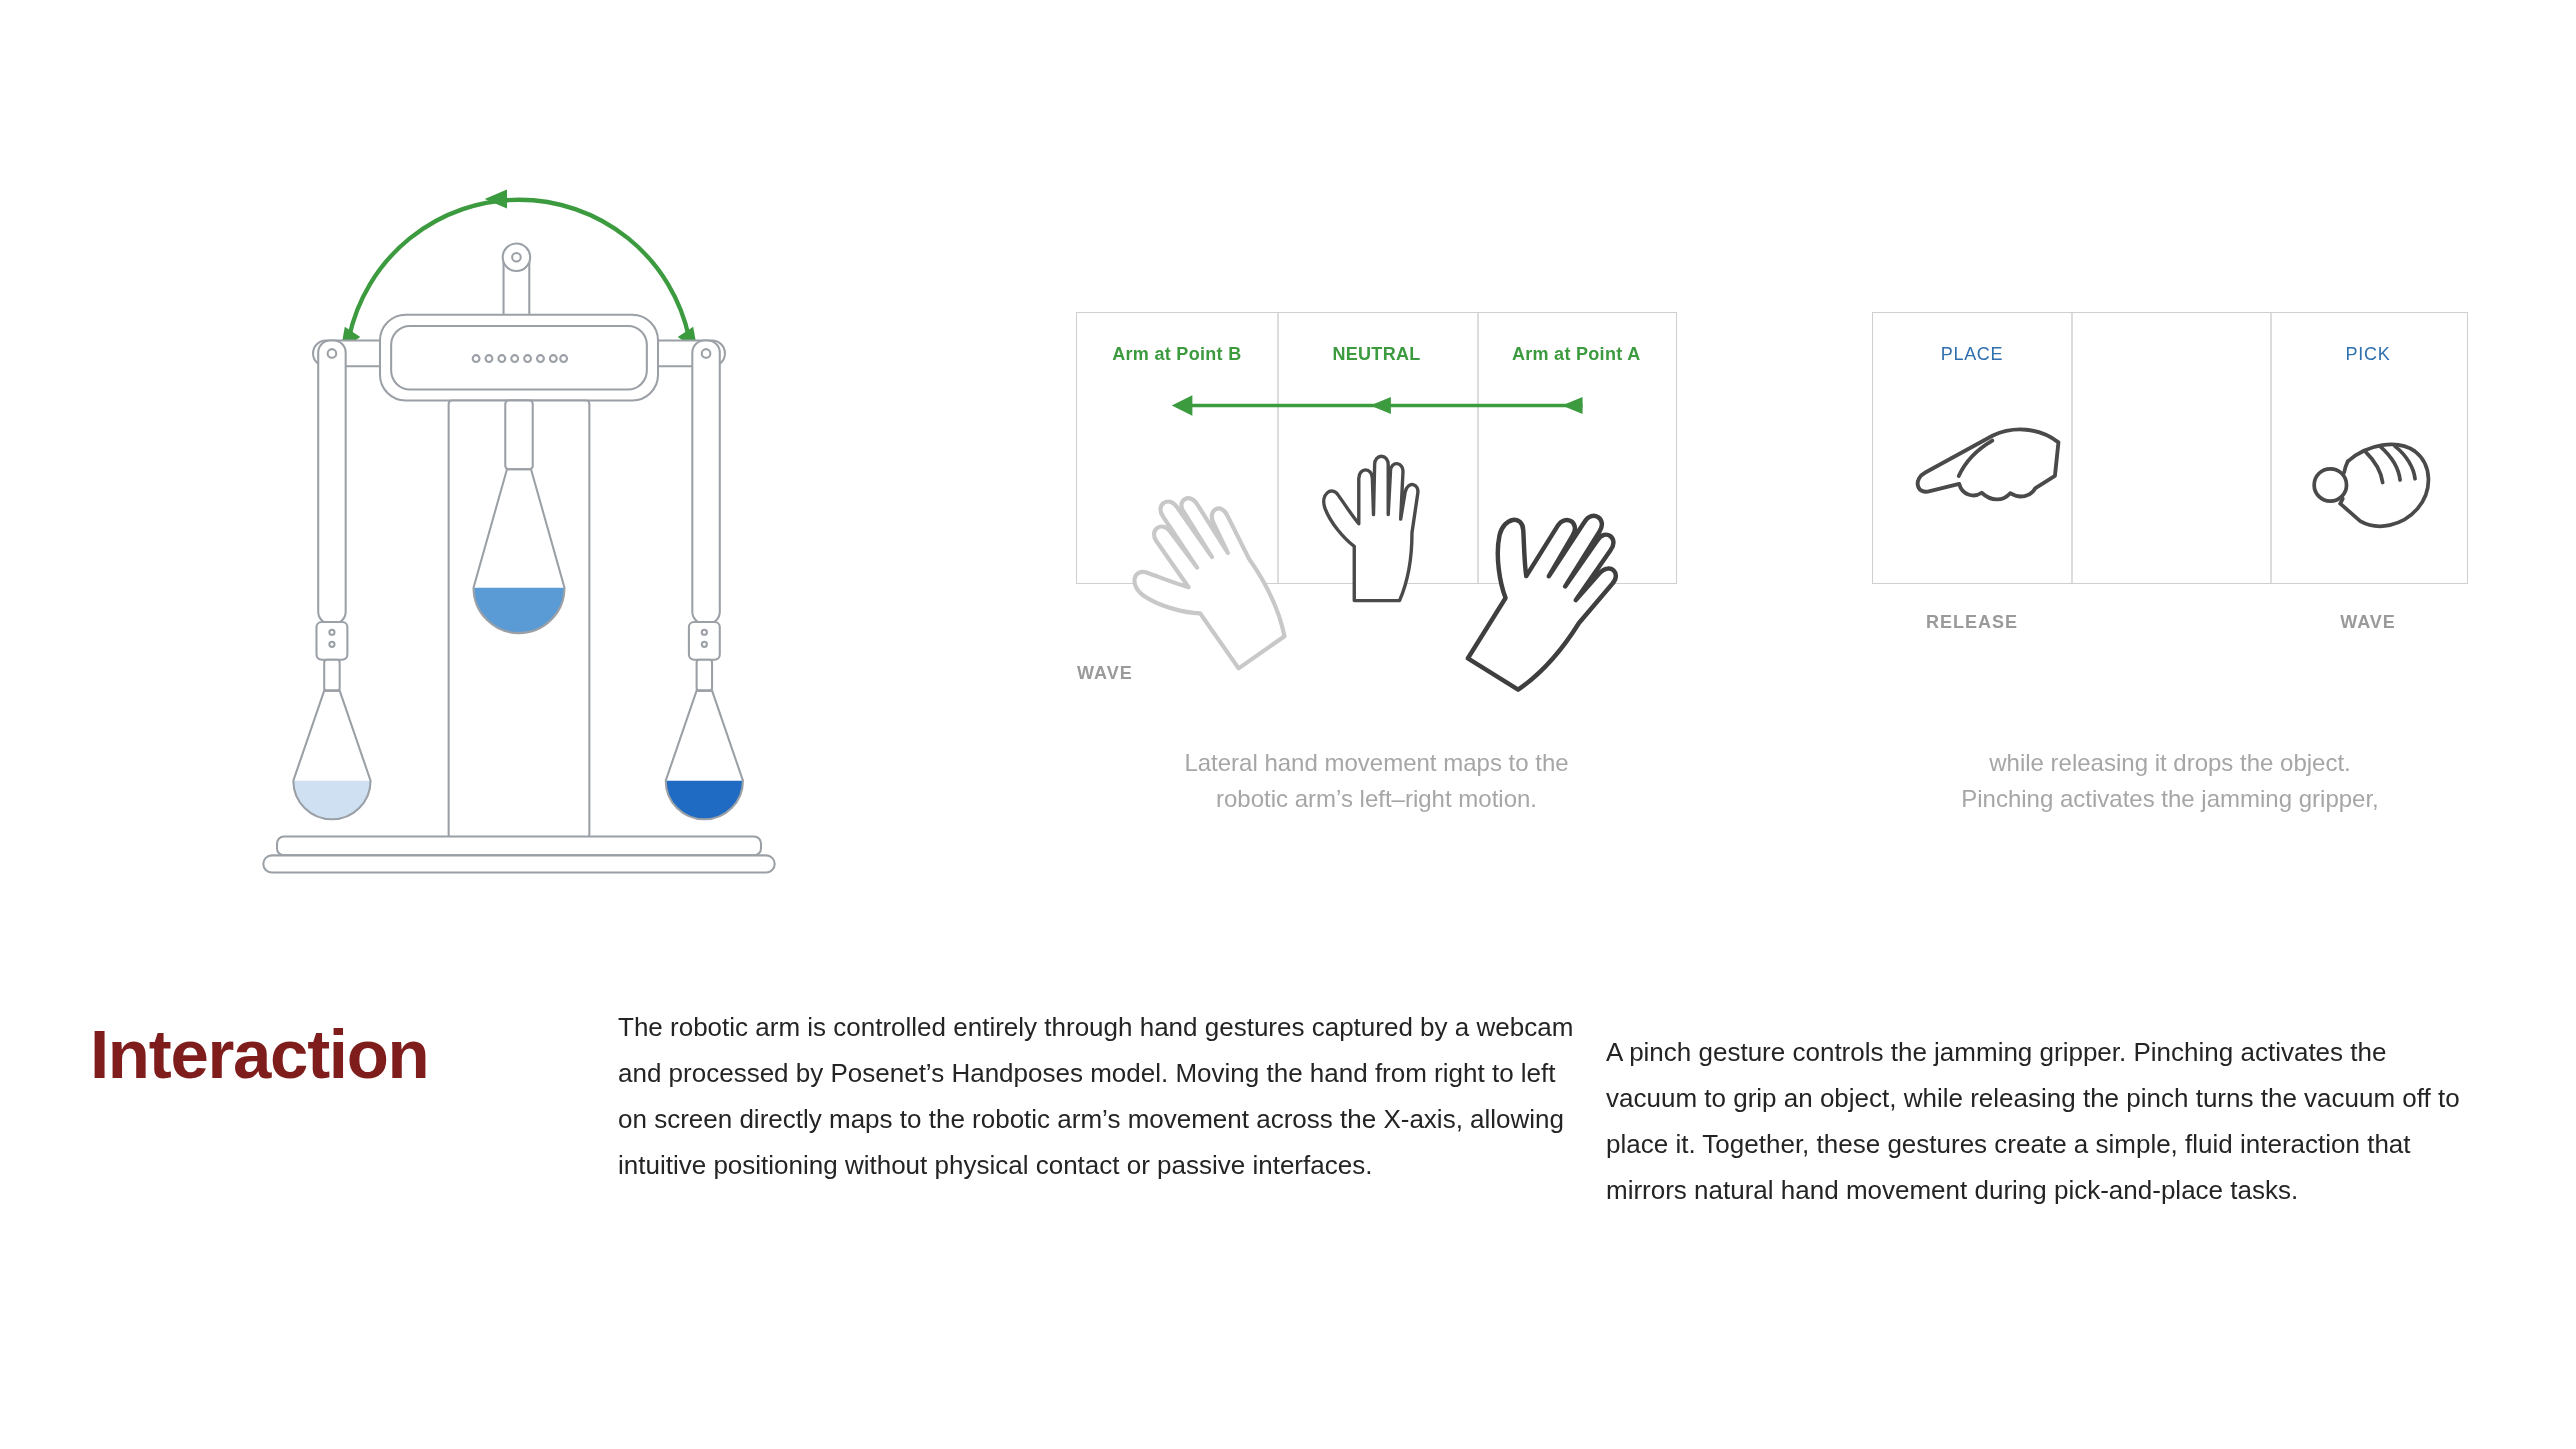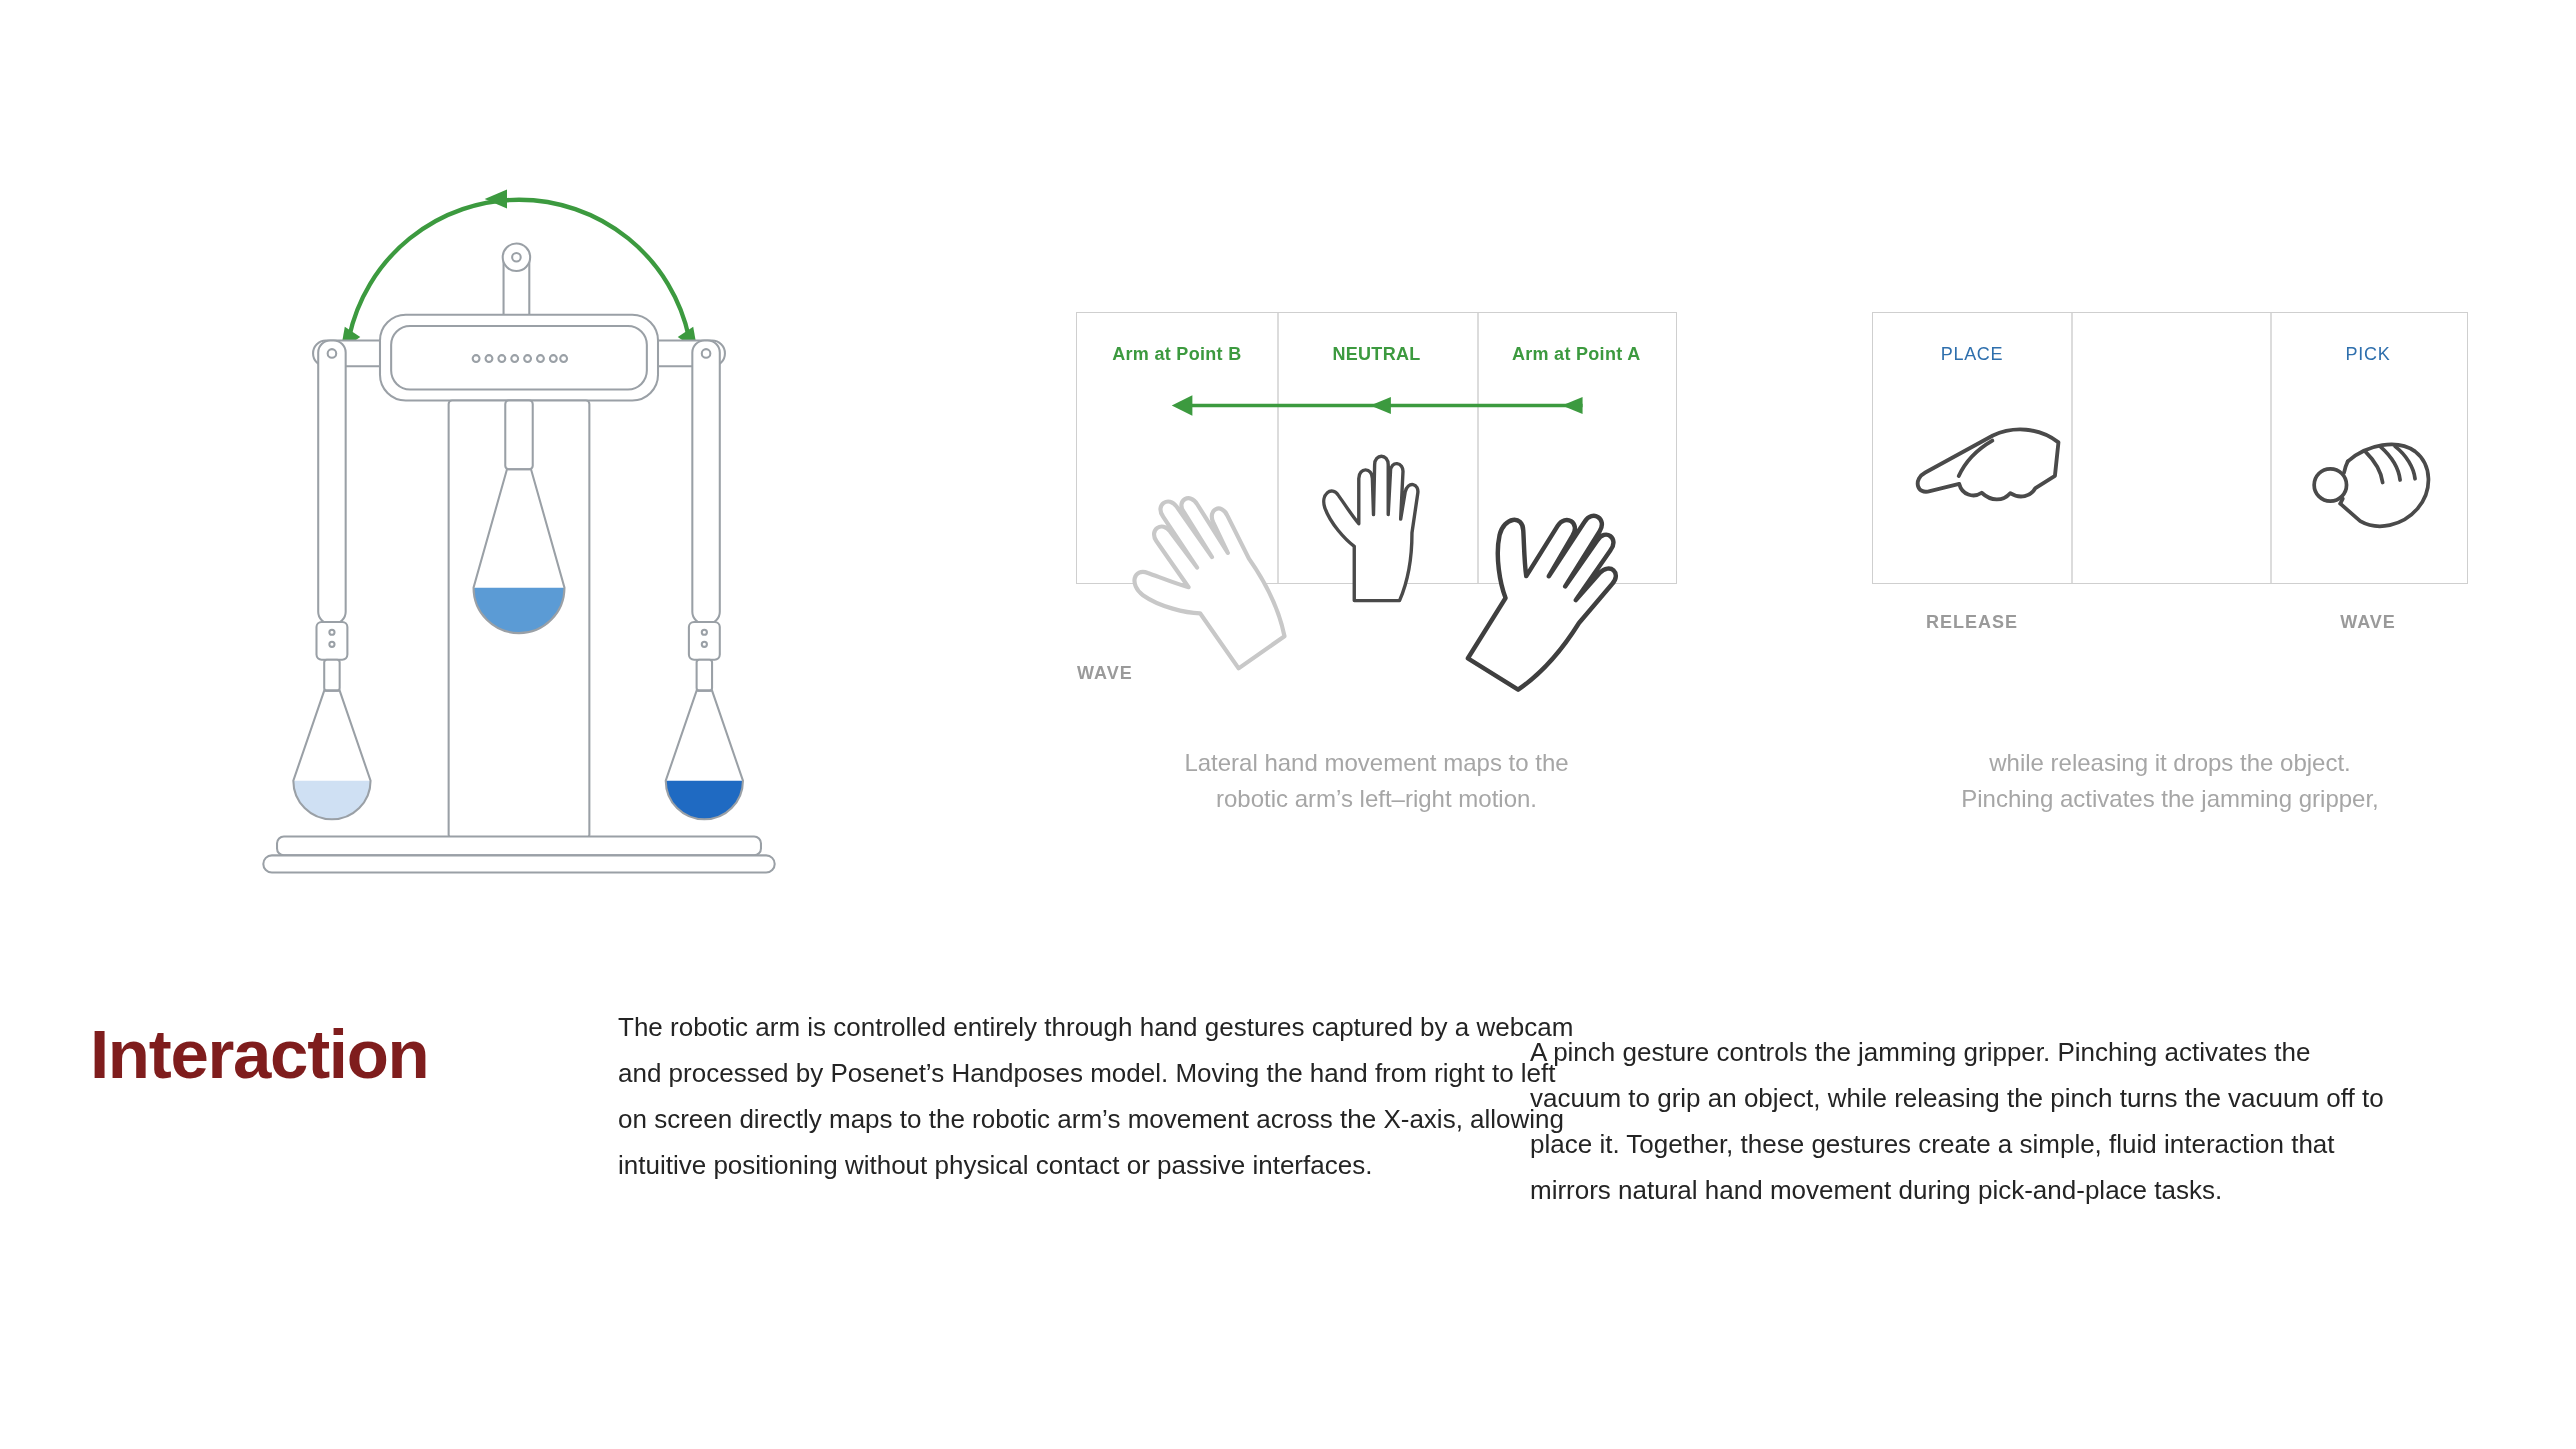--- a/index.html
+++ b/index.html
@@ -62,21 +62,21 @@
     font-size:24px;line-height:36px}
   .caption span{display:block}
   .wave-caption{left:1076px;top:745px;width:601px}
   .pick-caption{left:1872px;top:745px;width:596px}
 
   
   .section-title{position:absolute;left:90px;top:1015px;font-size:69px;font-weight:700;
     color:#7f1d1d;letter-spacing:-1.3px}
   .body-par{position:absolute;font-size:26px;line-height:46px;color:#242424}
   .par-wave{left:618px;top:1004px;width:957px}
-  .par-pinch{left:1530px;top:1029px;width:863px}
+  .par-pinch{left:1606px;top:1029px;width:863px}
 </style>
 </head>
 <body>
 
 <svg width="0" height="0" style="position:absolute" aria-hidden="true">
   <defs>
     <symbol id="open-hand" viewBox="0 0 110 150">
       <path d="M38 148 L38 100 C30 94 17 80 12 66 C8 54 18 46 24 55 C29 62 36 73 42 80
                L42 40 C42 30 54 30 54 40 L55 72 L56 28 C56 18 68 18 68 28 L68 72
                L70 34 C70 24 82 25 81 35 L79 76 L83 52 C85 42 96 44 94 54 L89 88

